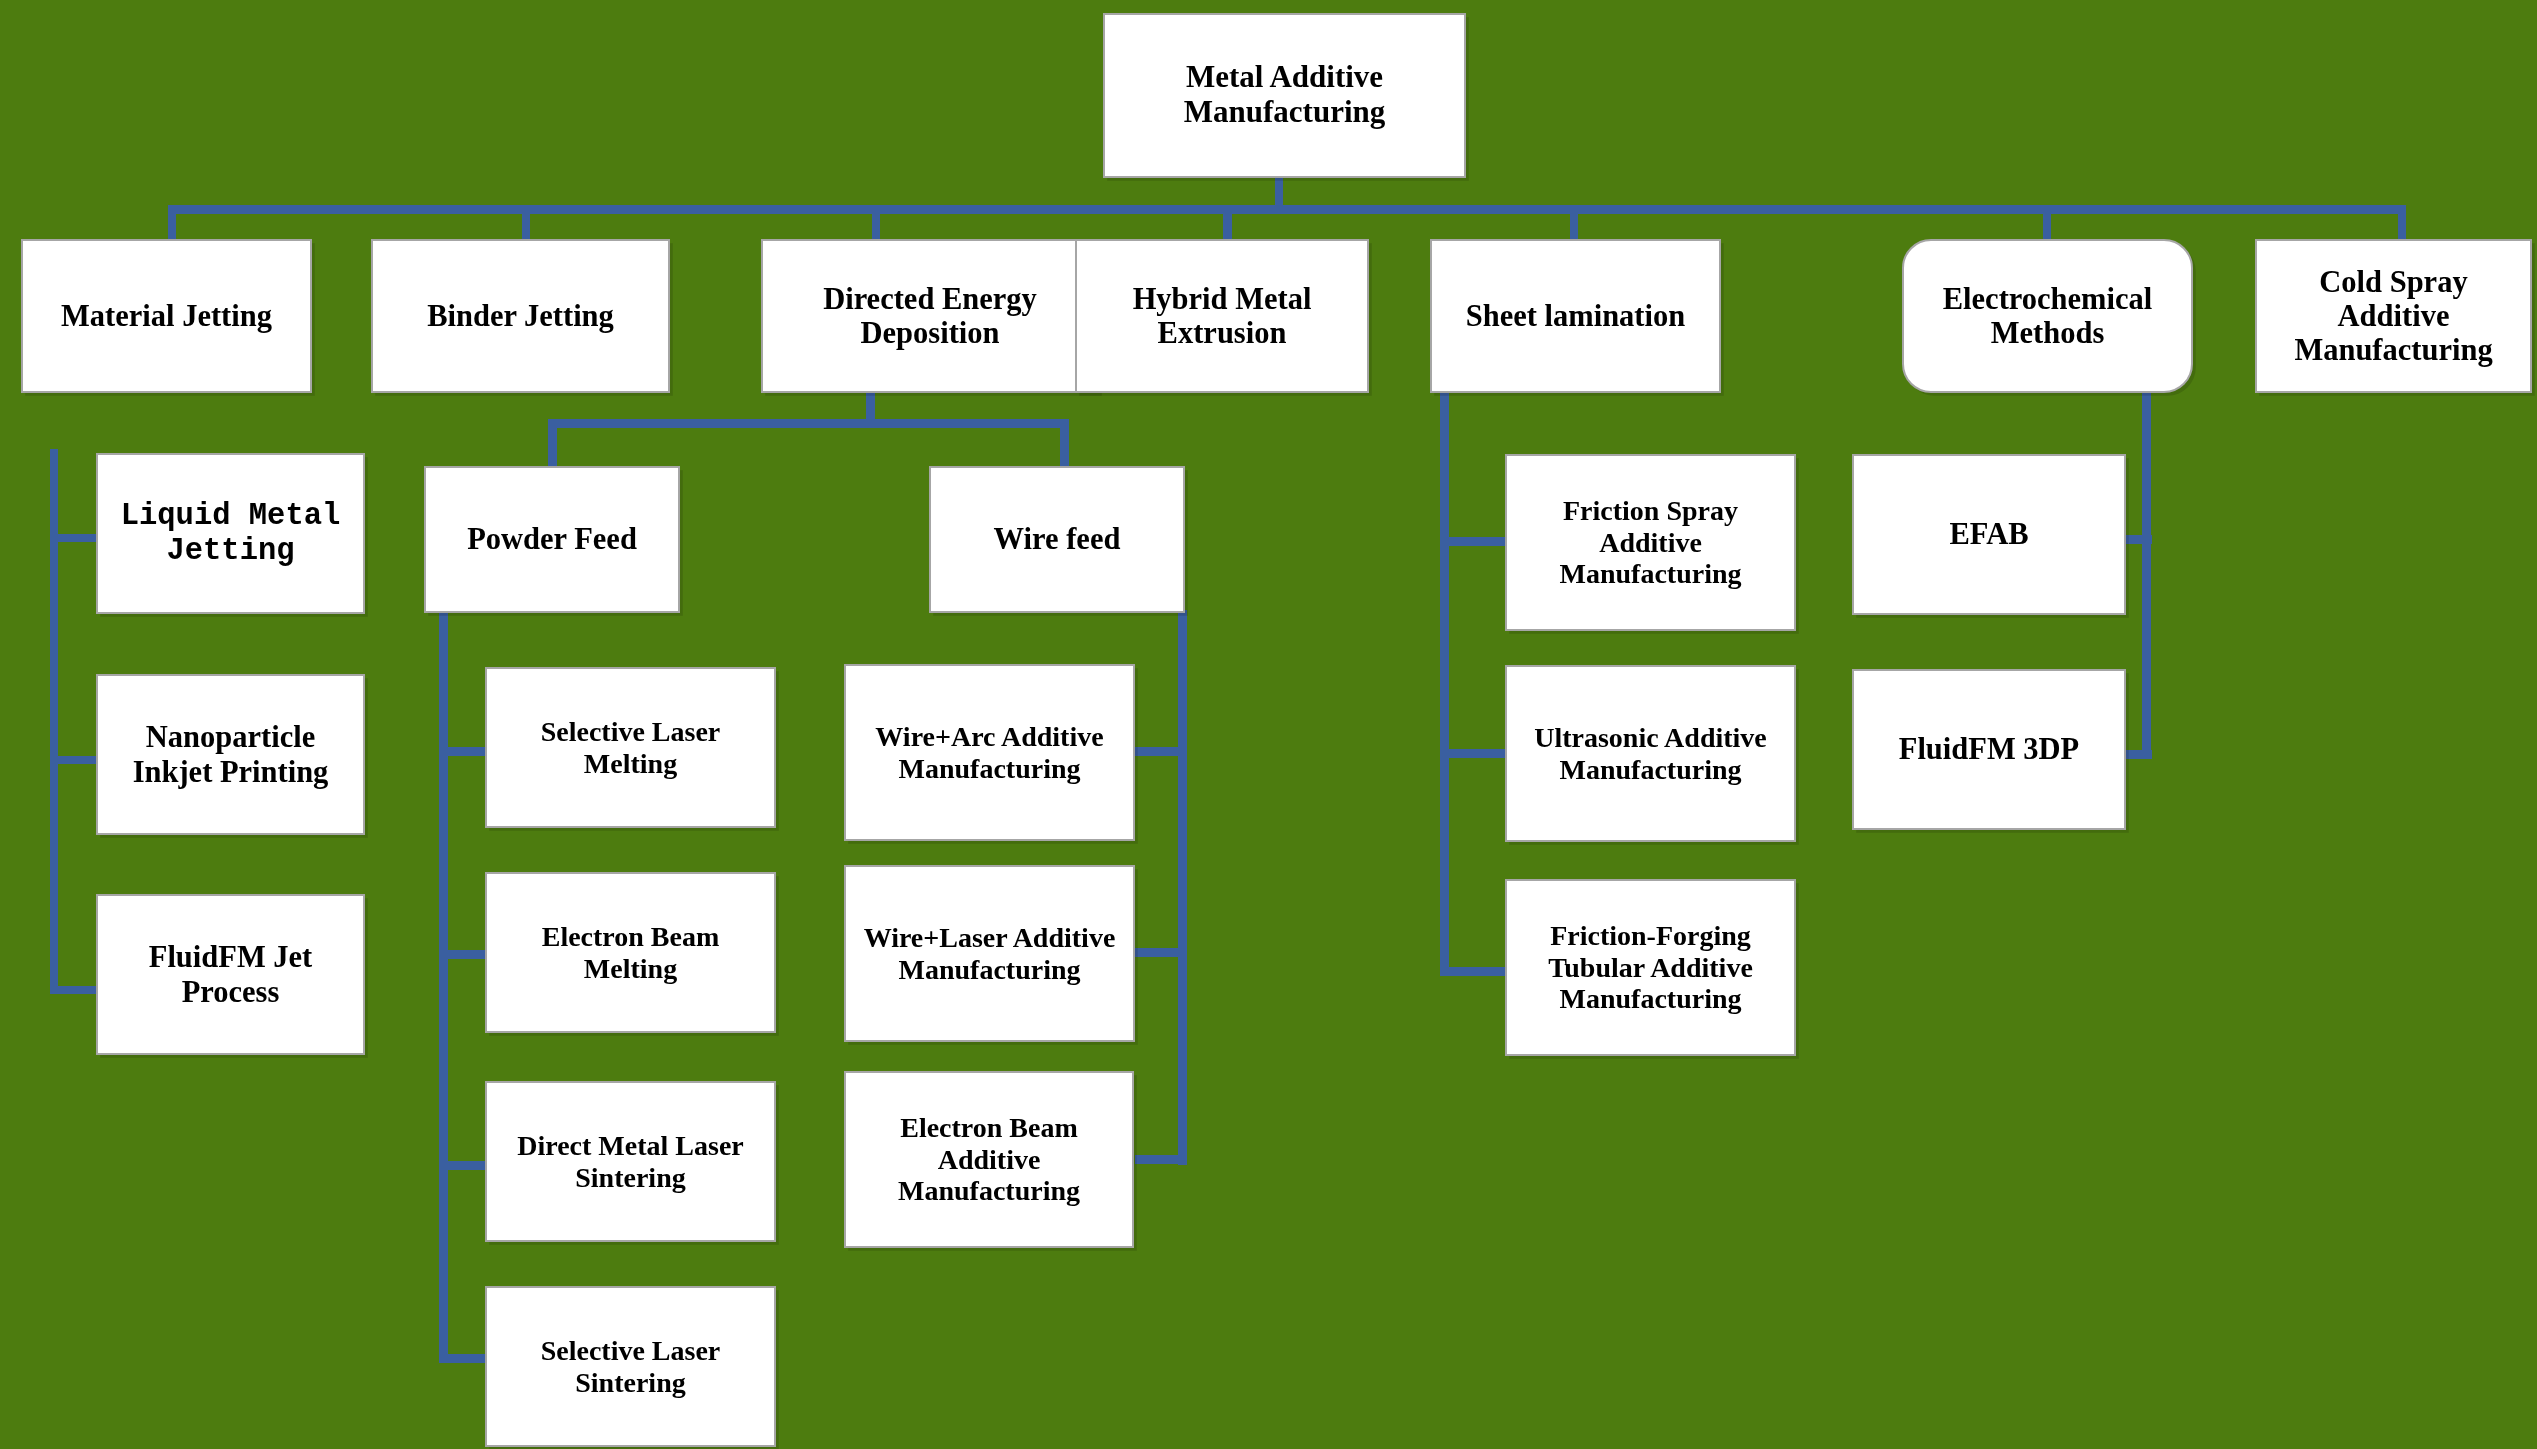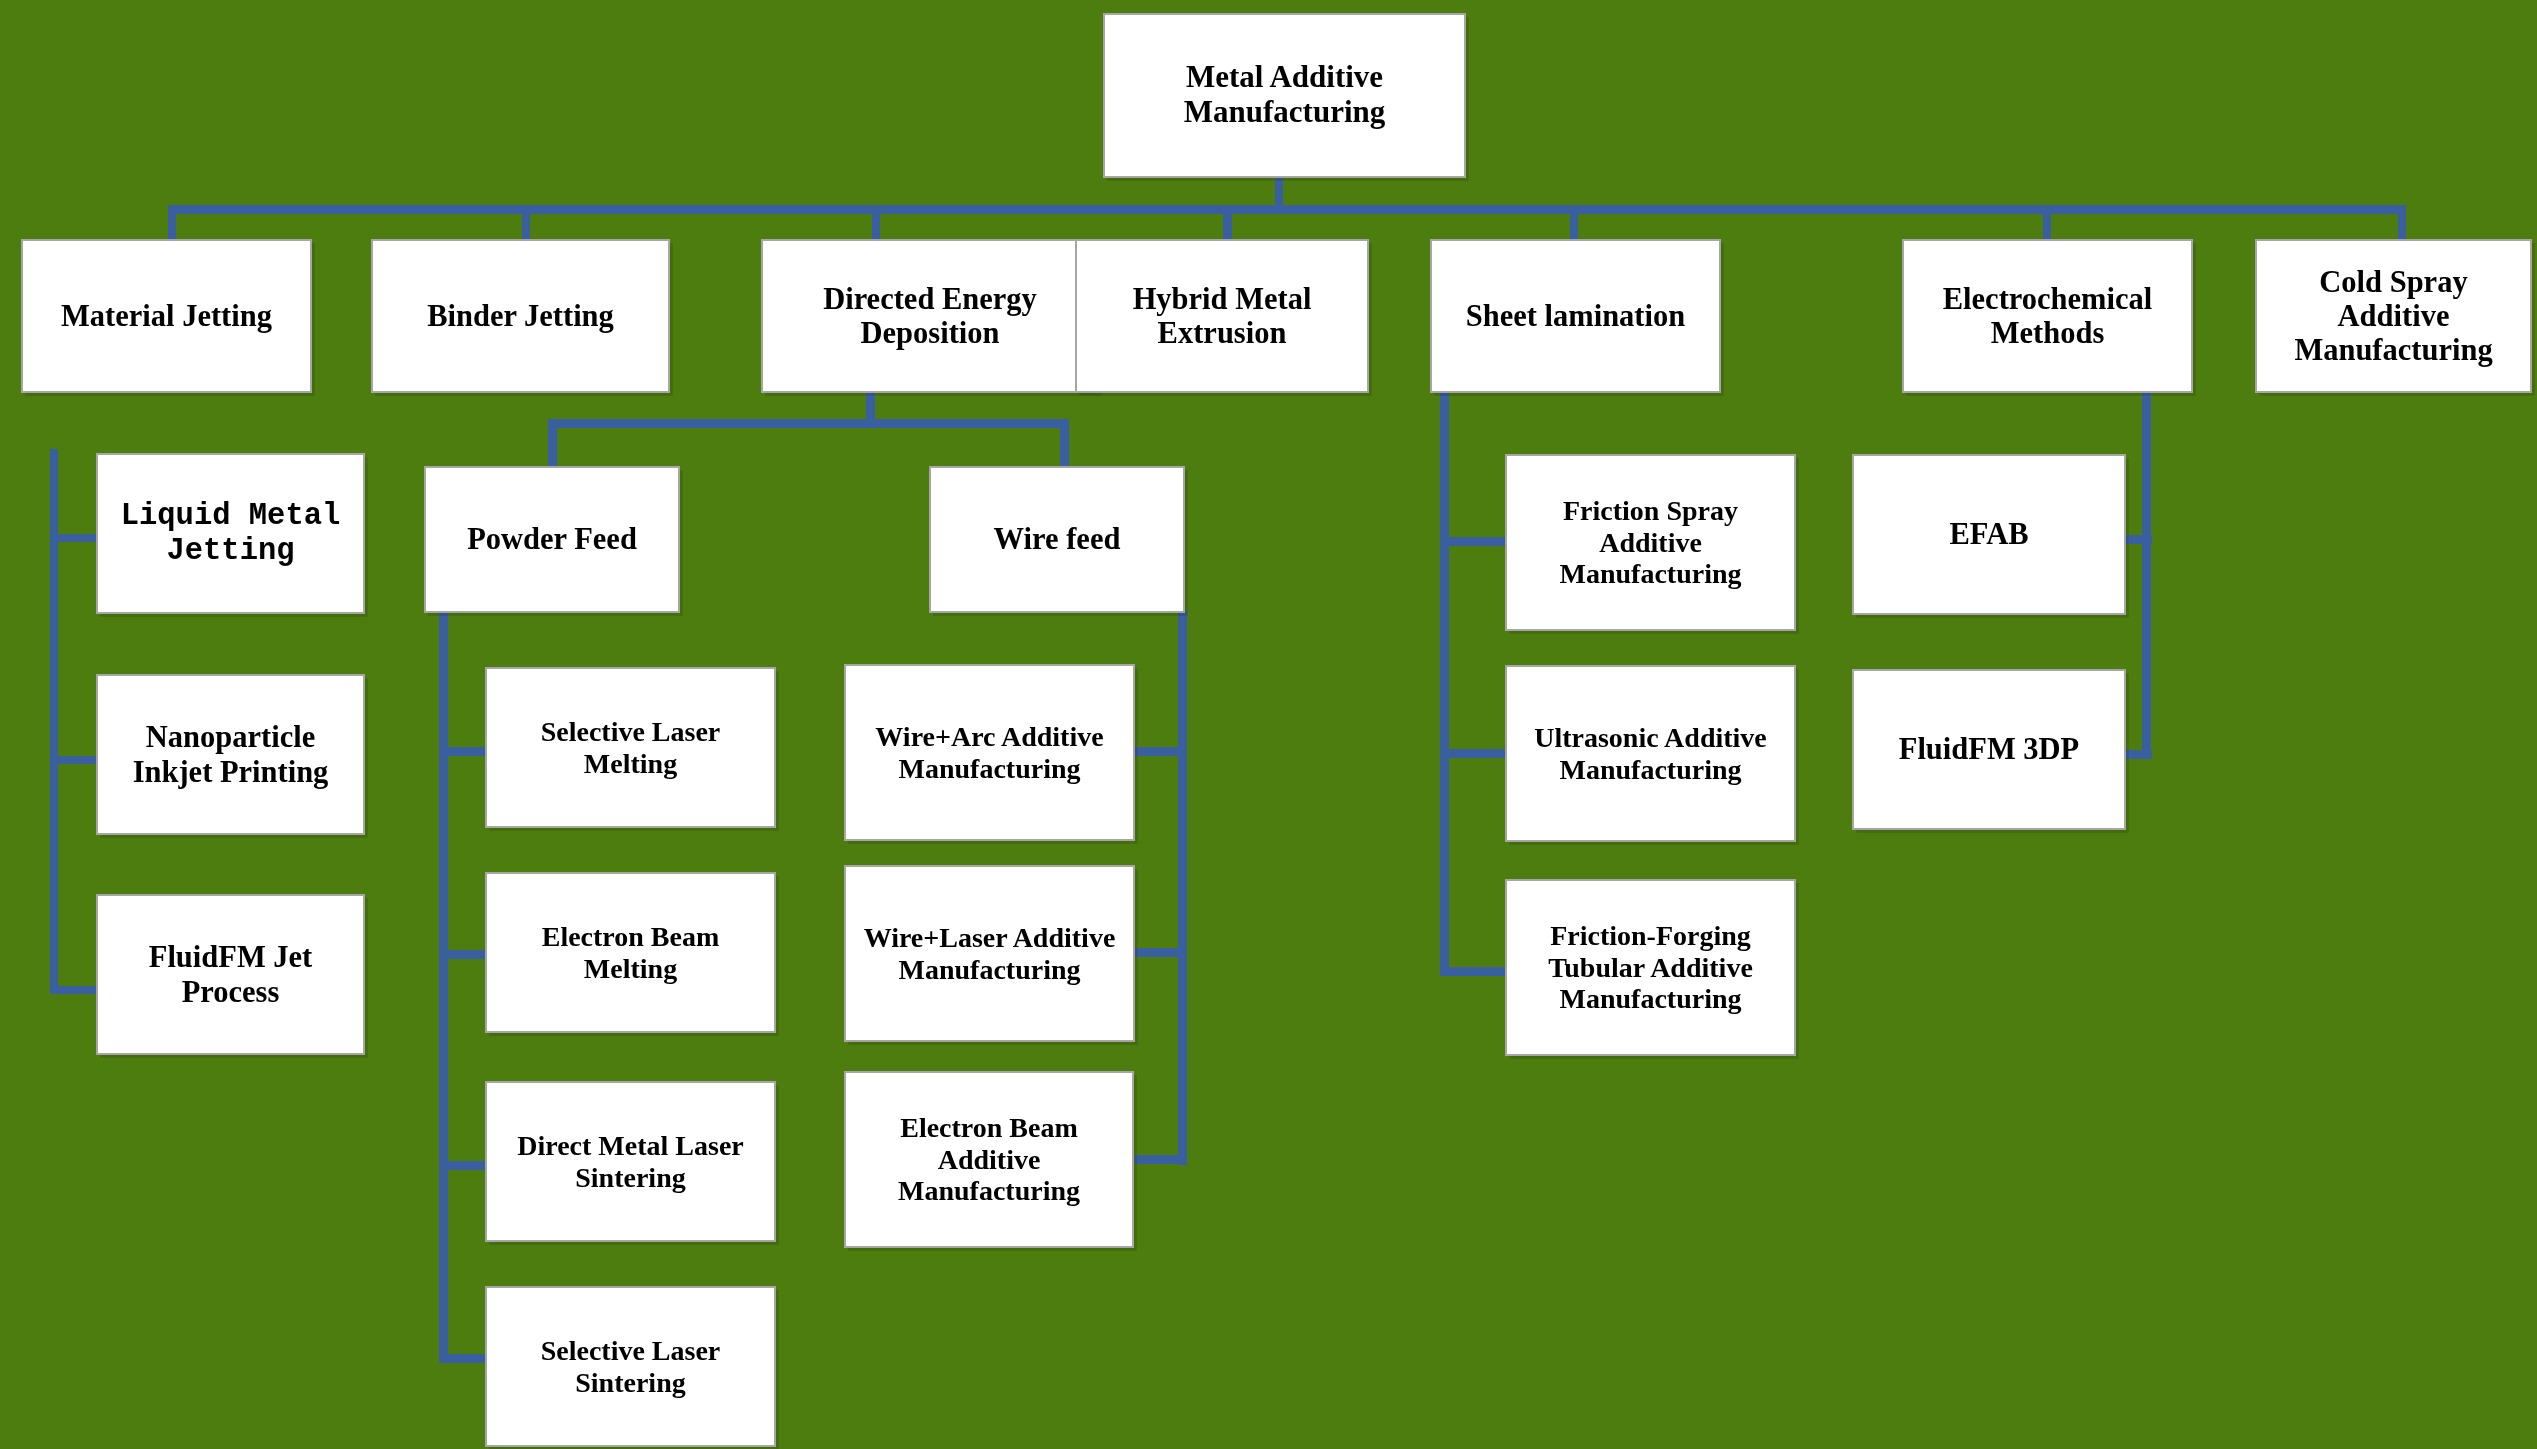--- a/index.html
+++ b/index.html
@@ -100,21 +100,21 @@
   </div>
 
   <div class="node lvl1 cond" style="left:1075px;top:239px;width:294px;height:154px;">
     <span>Hybrid Metal Extrusion</span>
   </div>
 
   <div class="node lvl1 cond" style="left:1430px;top:239px;width:291px;height:154px;">
     <span>Sheet lamination</span>
   </div>
 
-  <div class="node lvl1" style="left:1902px;top:239px;width:291px;height:154px;">
+  <div class="node lvl1" style="left:1902px;top:239px;width:291px;height:154px;border-radius:29px;">
     <span>Electrochemical Methods</span>
   </div>
 
   <div class="node lvl1" style="left:2255px;top:239px;width:277px;height:154px;">
     <span>Cold Spray Additive Manufacturing</span>
   </div>
 
   <div class="node lvl2" style="left:96px;top:453px;width:269px;height:161px;font-family:Liberation Mono, monospace;">
     <span>Liquid Metal Jetting</span>
   </div>

